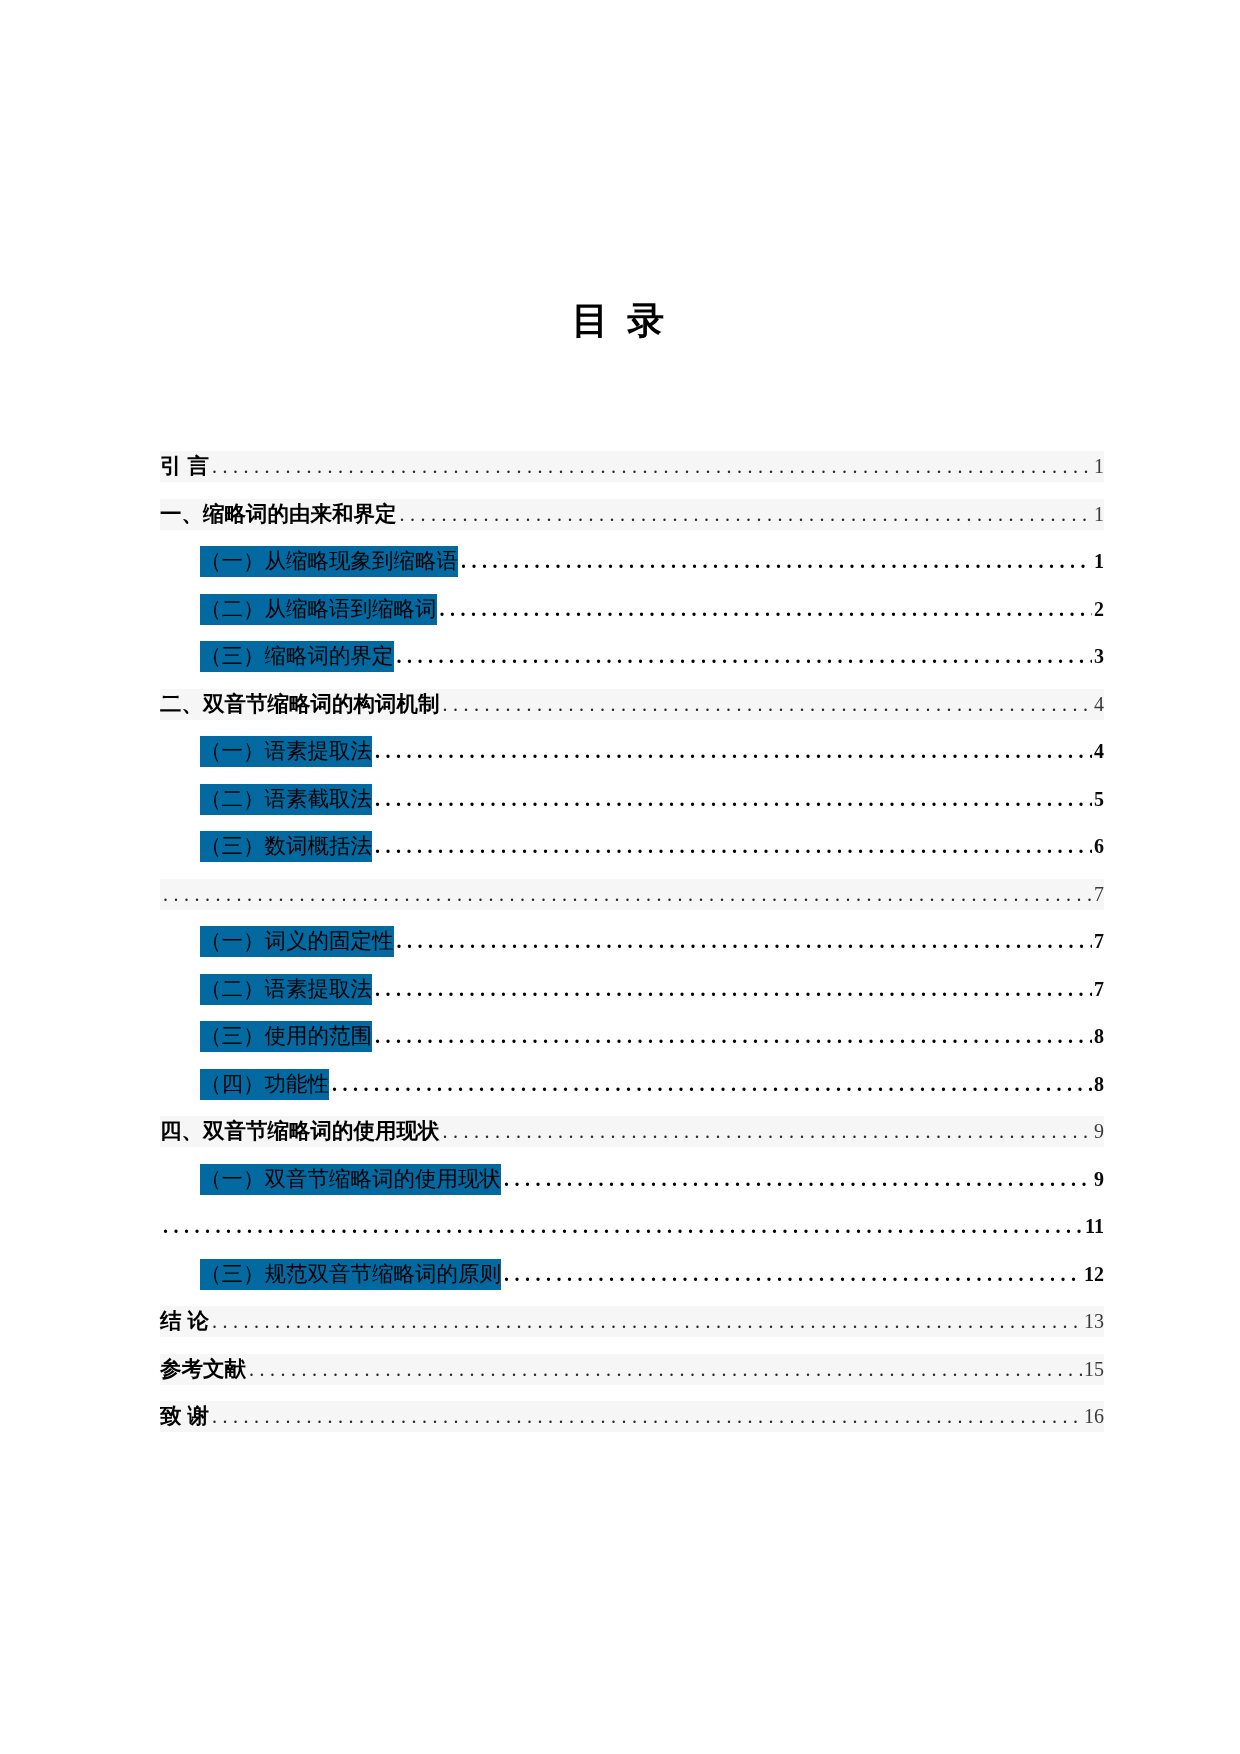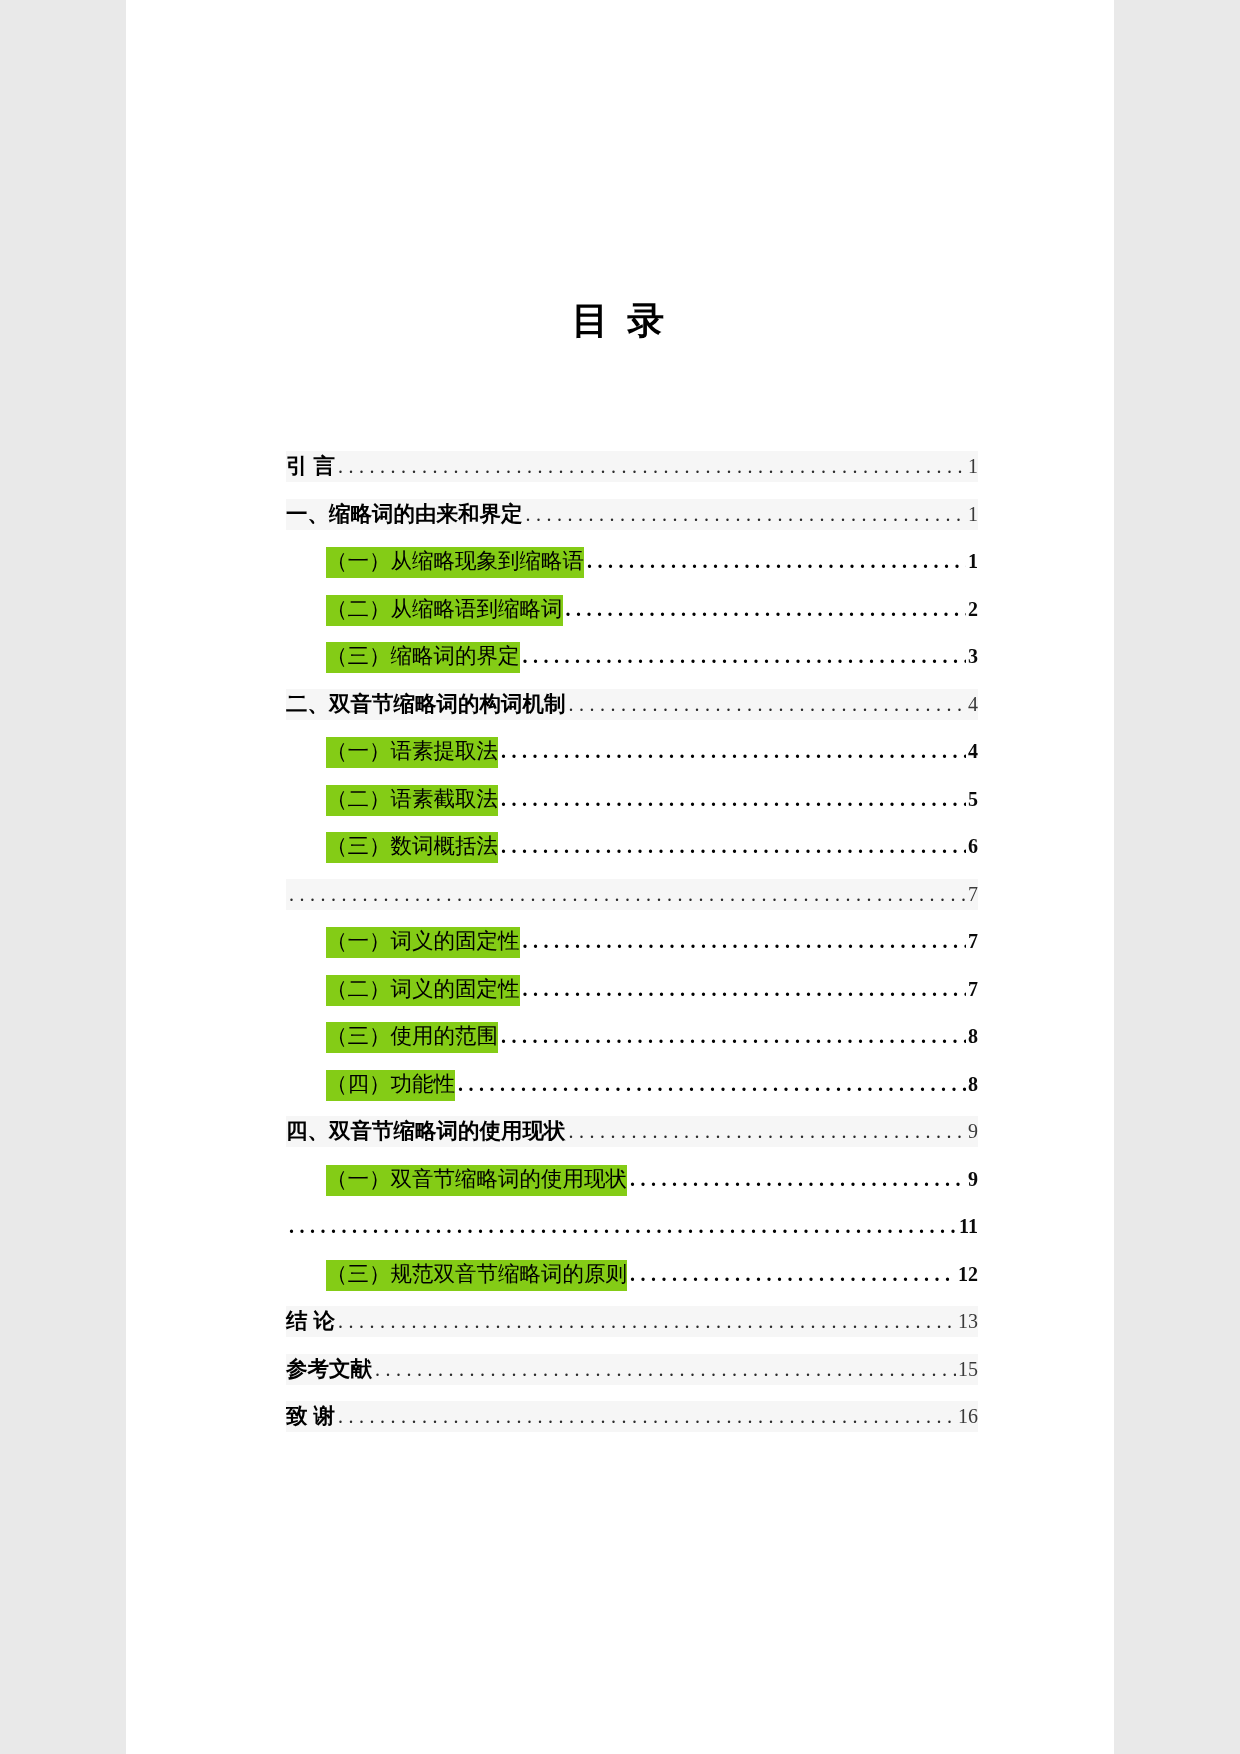--- a/index.html
+++ b/index.html
@@ -2,21 +2,21 @@
 <html><head>
 <meta charset="utf-8">
 <style>
   html, body {
     margin: 0;
     padding: 0;
     background: #e9e9e9;
   }
   .page {
     position: relative;
-    width: 988px;
+    width: 1240px;
     height: 1754px;
     margin: 0 auto;
     background: #ffffff;
     overflow: hidden;
     color: #000;
     font-family: "Liberation Sans", sans-serif;
   }
   .doc-title {
     margin-top: 302px;
     text-align: center;
@@ -37,22 +37,21 @@
     font-size: 21.5px;
     line-height: 31px;
   }
   .toc-row.lvl0 {
     background: #f6f6f6; 
     align-items: center;
   }
   .toc-row.lvl0 .label { font-weight: bold; }
   .toc-row.lvl1 .label {
     margin-left: 40px;
-    background: #84cc16; 
-    font-family: Liberation Mono, monospace;
+    background: #0369a1; 
   }
   .label {
     white-space: nowrap;
     flex: 0 0 auto;
   }
   .leader {
     flex: 1 1 auto;
     overflow: hidden;
     white-space: nowrap;
     font-family: "Liberation Serif", serif;
@@ -134,21 +133,21 @@
       <div class="toc-row lvl0">
         <span class="leader">................................................................................................................................................................</span>
         <span class="pagenum">7</span>
       </div>
       <div class="toc-row lvl1">
         <span class="label">（一）词义的固定性</span>
         <span class="leader">................................................................................................................................................................</span>
         <span class="pagenum">7</span>
       </div>
       <div class="toc-row lvl1">
-        <span class="label">（二）词义的固定性</span>
+        <span class="label">（二）语素提取法</span>
         <span class="leader">................................................................................................................................................................</span>
         <span class="pagenum">7</span>
       </div>
       <div class="toc-row lvl1">
         <span class="label">（三）使用的范围</span>
         <span class="leader">................................................................................................................................................................</span>
         <span class="pagenum">8</span>
       </div>
       <div class="toc-row lvl1">
         <span class="label">（四）功能性</span>

